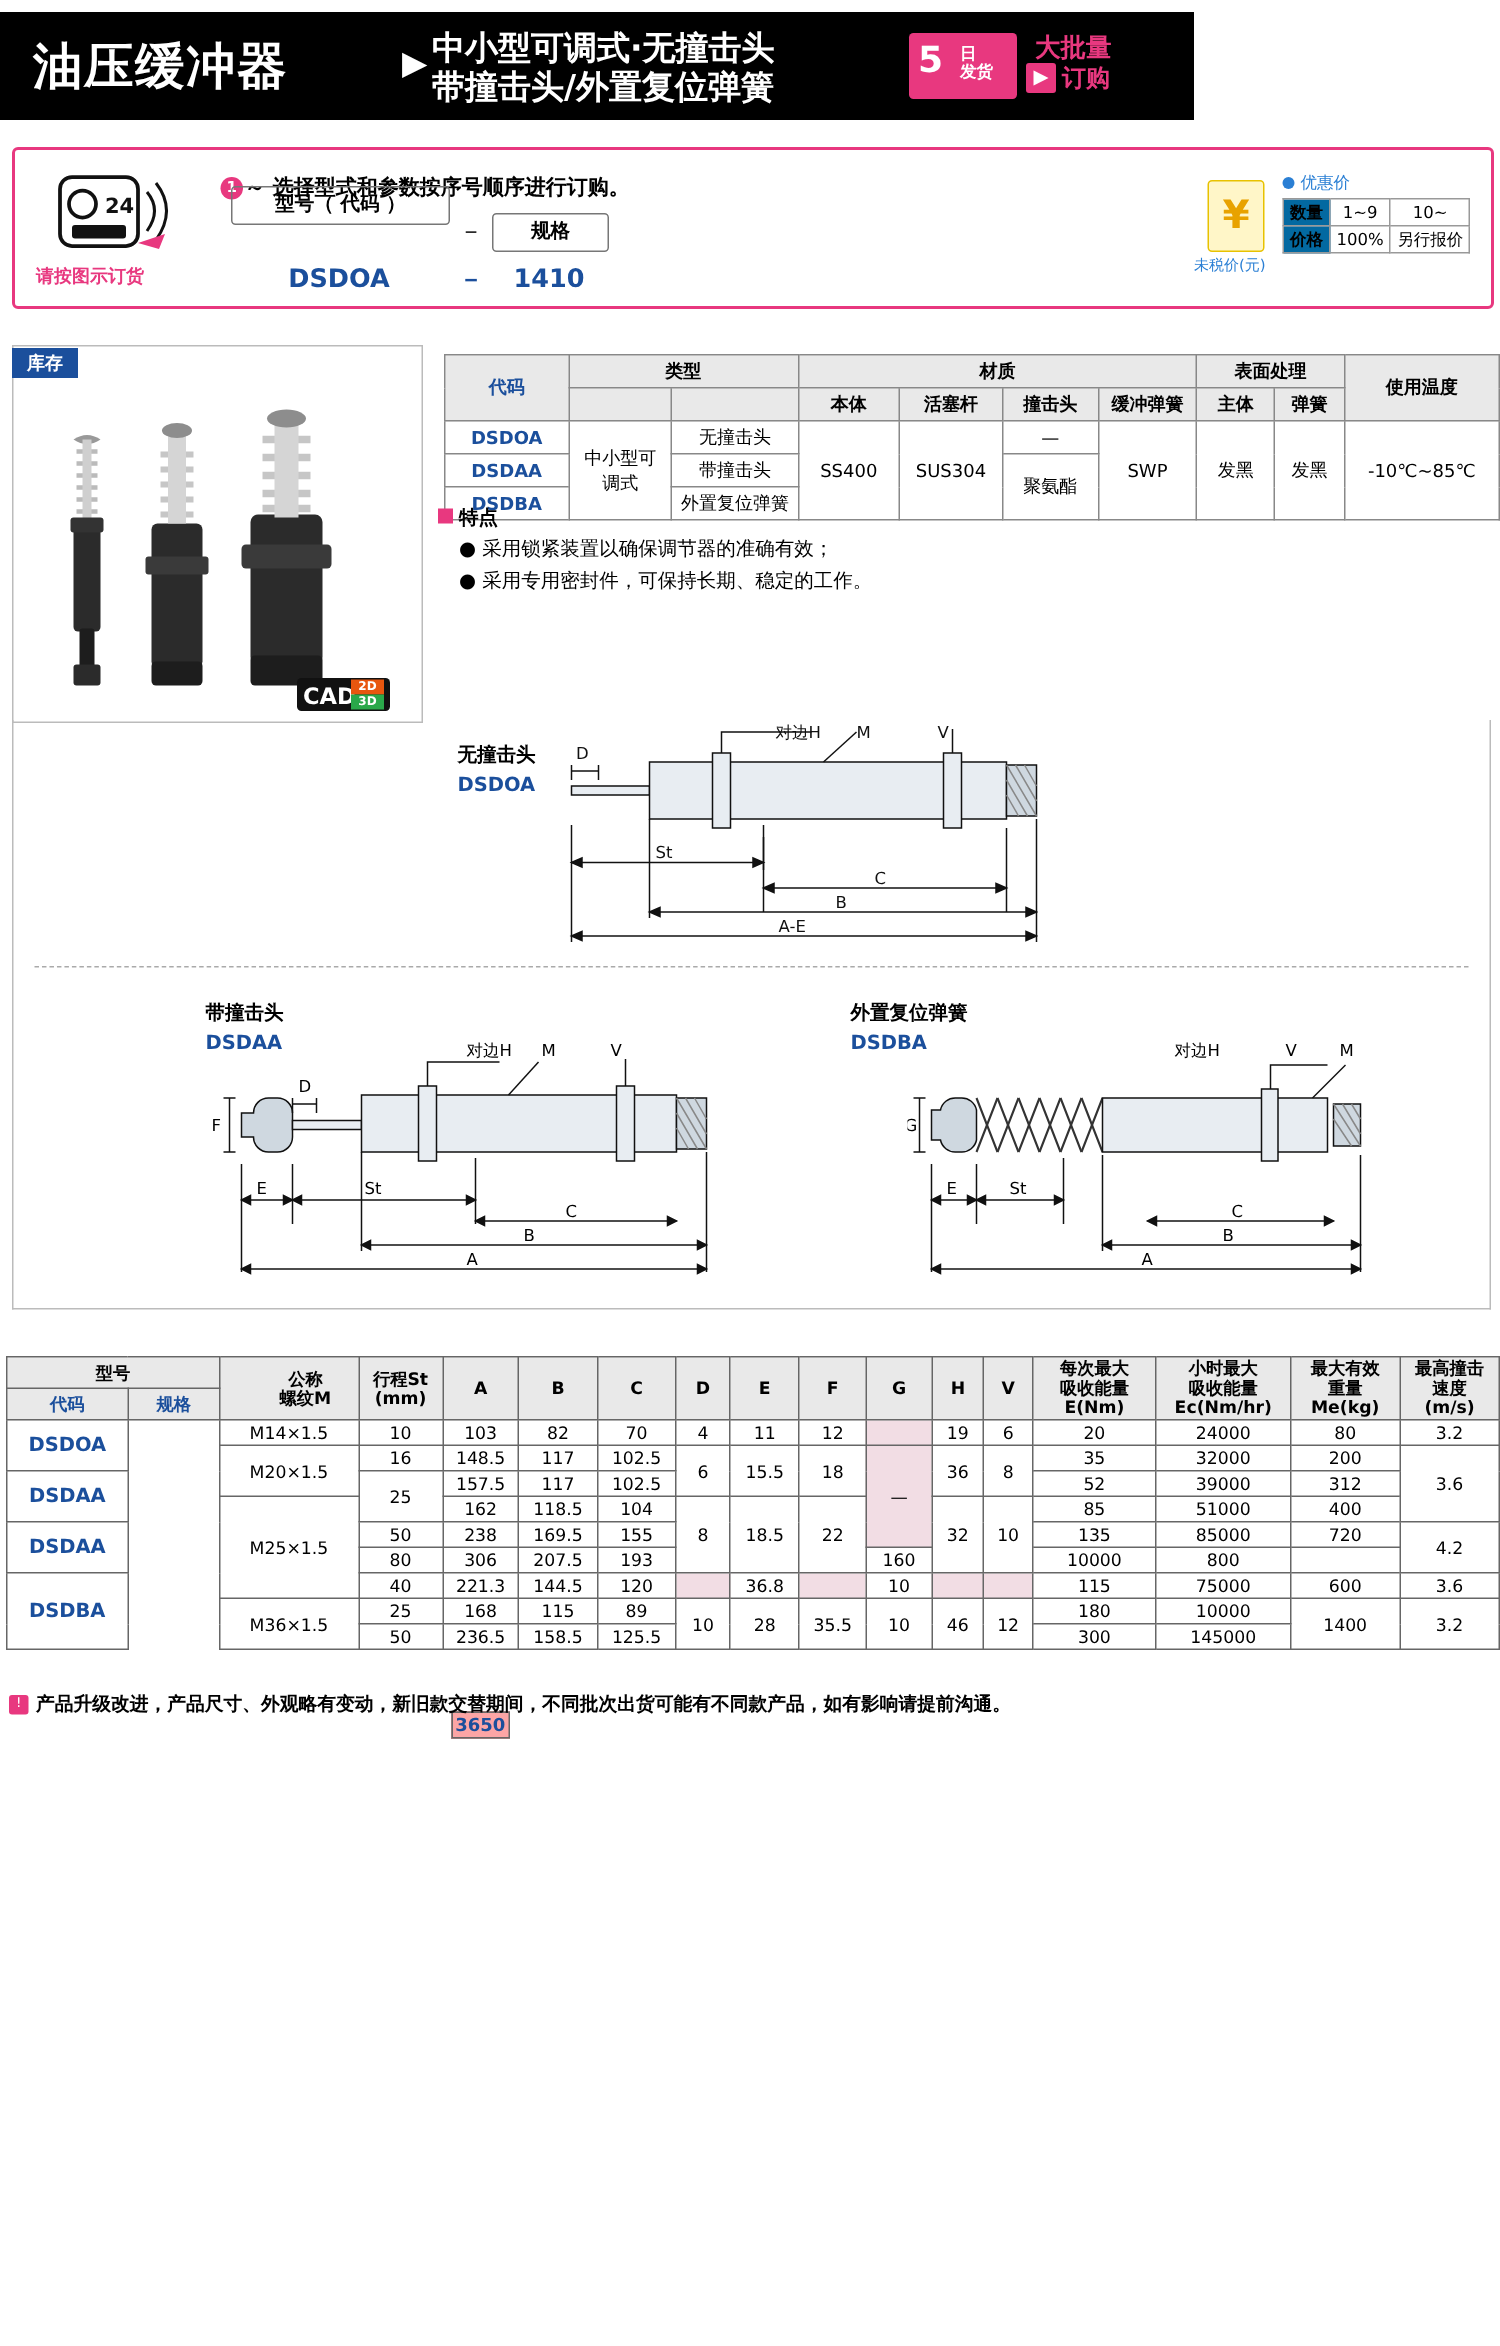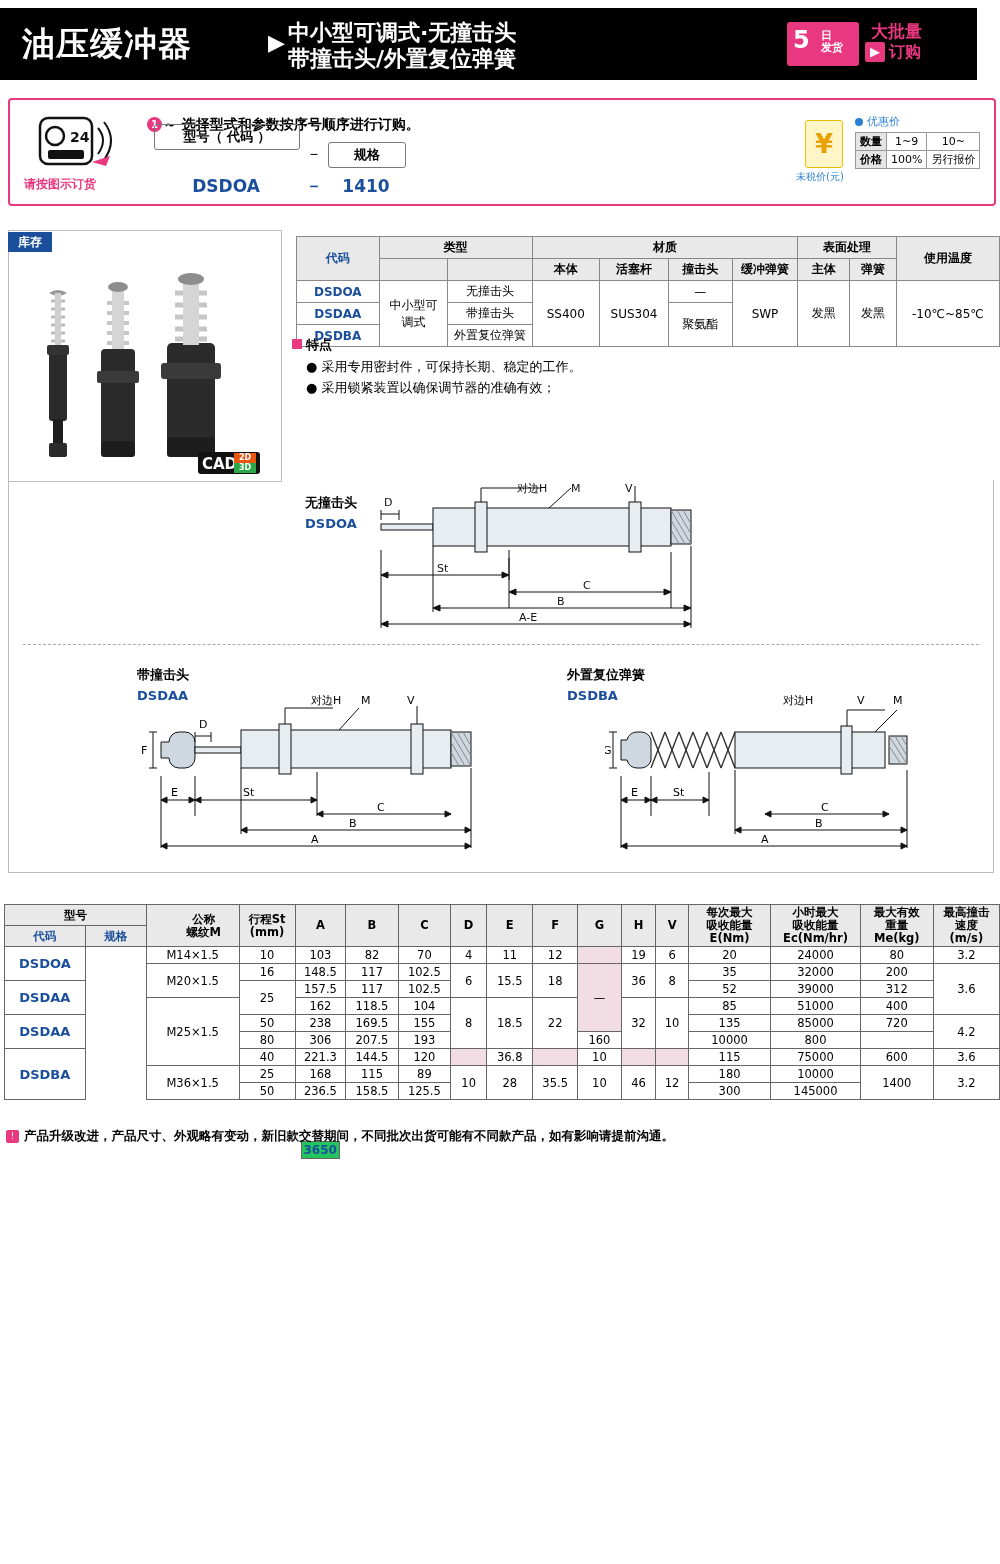--- a/index.html
+++ b/index.html
@@ -1,20 +1,20 @@
 <!DOCTYPE html>
 <html><head>
 <meta charset="utf-8">
 <style>
   html,body{margin:0;padding:0;background:#fff;}
   body{width:1000px;height:1564px;font-family:"DejaVu Sans","Liberation Sans",sans-serif;color:#000;position:relative;}
   .page{position:relative;width:1000px;height:1564px;overflow:hidden;}
 
   
-  .header{position:absolute;left:0;top:8px;width:977px;height:72px;background:#000;}
+  .header{position:absolute;left:0;top:8px;width:796px;height:72px;background:#000;}
   .hdr-title{position:absolute;left:22px;top:14px;font-size:33px;font-weight:bold;color:#fff;letter-spacing:1px;}
   .hdr-arrow{position:absolute;left:268px;top:22px;color:#fff;font-size:22px;}
   .hdr-sub{position:absolute;left:288px;top:12px;color:#fff;font-size:22px;font-weight:bold;line-height:26px;}
   .badge-5d{position:absolute;right:118px;top:14px;width:72px;height:44px;background:#e8387f;border-radius:3px;color:#fff;}
   .badge-5d .b1{position:absolute;left:6px;top:4px;font-size:24px;font-weight:bold;}
   .badge-5d .b2{position:absolute;left:34px;top:8px;font-size:11px;line-height:12px;font-weight:bold;}
   .badge-big{position:absolute;right:14px;top:12px;width:96px;height:48px;}
   .badge-big .t1{position:absolute;left:4px;top:0px;font-size:17px;font-weight:bold;color:#e8387f;}
   .badge-big .t2{position:absolute;left:4px;top:22px;font-size:16px;font-weight:bold;color:#e8387f;}
   .badge-big .ic{position:absolute;left:-2px;top:22px;width:20px;height:20px;background:#e8387f;color:#fff;font-size:13px;text-align:center;line-height:20px;border-radius:2px;}
@@ -31,21 +31,21 @@
   .code1{position:absolute;left:144px;top:76px;width:144px;text-align:center;font-size:17px;font-weight:bold;color:#1b4f9c;}
   .dash2{position:absolute;left:296px;top:76px;font-size:16px;font-weight:bold;color:#1b4f9c;}
   .code2{position:absolute;left:318px;top:76px;width:76px;text-align:center;font-size:17px;font-weight:bold;color:#1b4f9c;}
   .yen{position:absolute;left:795px;top:20px;width:36px;height:46px;background:#fff6c8;border:1px solid #e8c200;border-radius:3px;color:#e8a200;font-size:26px;font-weight:bold;text-align:center;line-height:46px;}
   .yen-note{position:absolute;left:786px;top:70px;font-size:10px;color:#2a7fd4;}
   .pricebox{position:absolute;left:845px;top:18px;width:136px;height:56px;}
   .pricebox .ph{position:absolute;left:12px;top:-4px;font-size:11px;color:#2a7fd4;}
   .pricebox .pdot{position:absolute;left:0px;top:0px;width:8px;height:8px;border-radius:50%;background:#2a7fd4;}
   .ptbl{position:absolute;left:0;top:14px;border-collapse:collapse;font-size:11px;}
   .ptbl td{border:1px solid #999;padding:1px 4px;text-align:center;}
-  .ptbl td.hd{background:#e5e5e5;font-weight:bold;}
+  .ptbl td.hd{background:#0369a1;font-weight:bold;}
 
   
   .photobox{position:absolute;left:8px;top:230px;width:272px;height:250px;border:1px solid #bbb;background:#fff;}
   .stock-tag{position:absolute;left:8px;top:232px;width:44px;height:20px;background:#1b4f9c;color:#fff;font-size:12px;text-align:center;line-height:20px;font-weight:bold;}
   .cad{position:absolute;left:198px;top:452px;width:62px;height:22px;background:#111;border-radius:3px;}
   .cad .c1{position:absolute;left:4px;top:3px;color:#fff;font-size:15px;font-weight:bold;}
   .cad .c2{position:absolute;left:36px;top:1px;width:22px;height:10px;background:#e8560f;color:#fff;font-size:8px;text-align:center;line-height:10px;font-weight:bold;}
   .cad .c3{position:absolute;left:36px;top:11px;width:22px;height:10px;background:#2aa84a;color:#fff;font-size:8px;text-align:center;line-height:10px;font-weight:bold;}
 
   
@@ -62,21 +62,21 @@
   
   .diagram{position:absolute;left:8px;top:480px;width:984px;height:392px;border:1px solid #bbb;border-top:none;}
   .dlab{position:absolute;font-size:13px;font-weight:bold;}
   .dcode{position:absolute;font-size:13px;font-weight:bold;color:#1b4f9c;}
 
   
   .mtbl{position:absolute;left:4px;top:904px;border-collapse:collapse;font-size:11.5px;}
   .mtbl th,.mtbl td{border:1px solid #666;text-align:center;padding:1px 2px;}
   .mtbl th{background:#e9e9e9;font-weight:bold;line-height:13px;}
   .mtbl td.code{color:#1b4f9c;font-weight:bold;font-size:13px;}
-  .mtbl td.spec{color:#1b4f9c;font-weight:bold;background:#22c55e;}
+  .mtbl td.spec{color:#1b4f9c;font-weight:bold;background:#fca5a5;}
   .mtbl td.shade{background:#f2dde4;}
   .note-ic{position:absolute;left:6px;top:1130px;width:13px;height:13px;background:#e8387f;color:#fff;font-size:9px;text-align:center;line-height:13px;border-radius:2px;}
   .note-tx{position:absolute;left:24px;top:1128px;font-size:12.5px;font-weight:bold;}
 </style>
 </head>
 <body>
 
 <div class="page">
 
   <div class="header">
@@ -232,22 +232,22 @@
     <tr>
       <td class="code">DSDBA</td>
       <td>外置复位弹簧</td>
     </tr>
   </tbody>
     </table>
 
   <div class="feat-sq"></div>
   <div class="feat-title">特点</div>
   <div class="feat-list">
+    <div>● <span>采用锁紧装置以确保调节器的准确有效；</span></div>
     <div>● <span>采用专用密封件，可保持长期、稳定的工作。</span></div>
-    <div>● <span>采用锁紧装置以确保调节器的准确有效；</span></div>
   </div>
 
   <div class="diagram">
 
     <div class="dlab" style="left:296px;top:14px;">无撞击头</div>
     <div class="dcode" style="left:296px;top:36px;">DSDOA</div>
     <svg style="position:absolute;left:350px;top:0px;" width="430" height="160" viewBox="0 0 430 160">
       <g stroke="#111" fill="none" stroke-width="1">
 
         <rect x="22" y="44" width="52" height="6" fill="#e8edf2"></rect>

